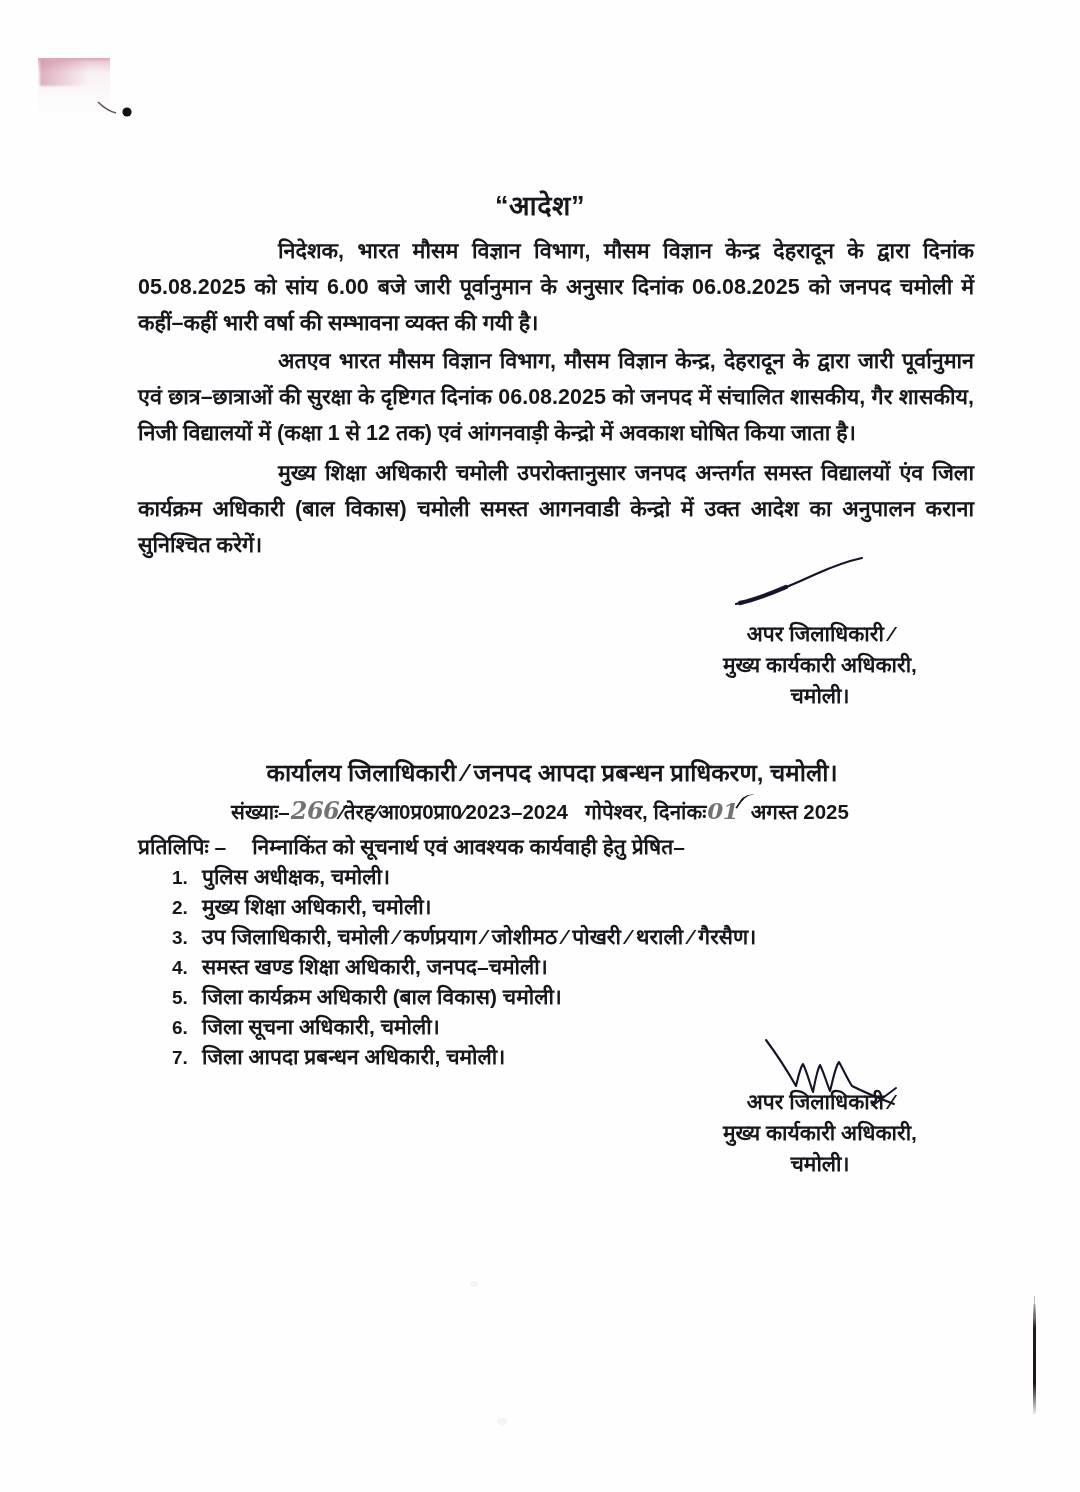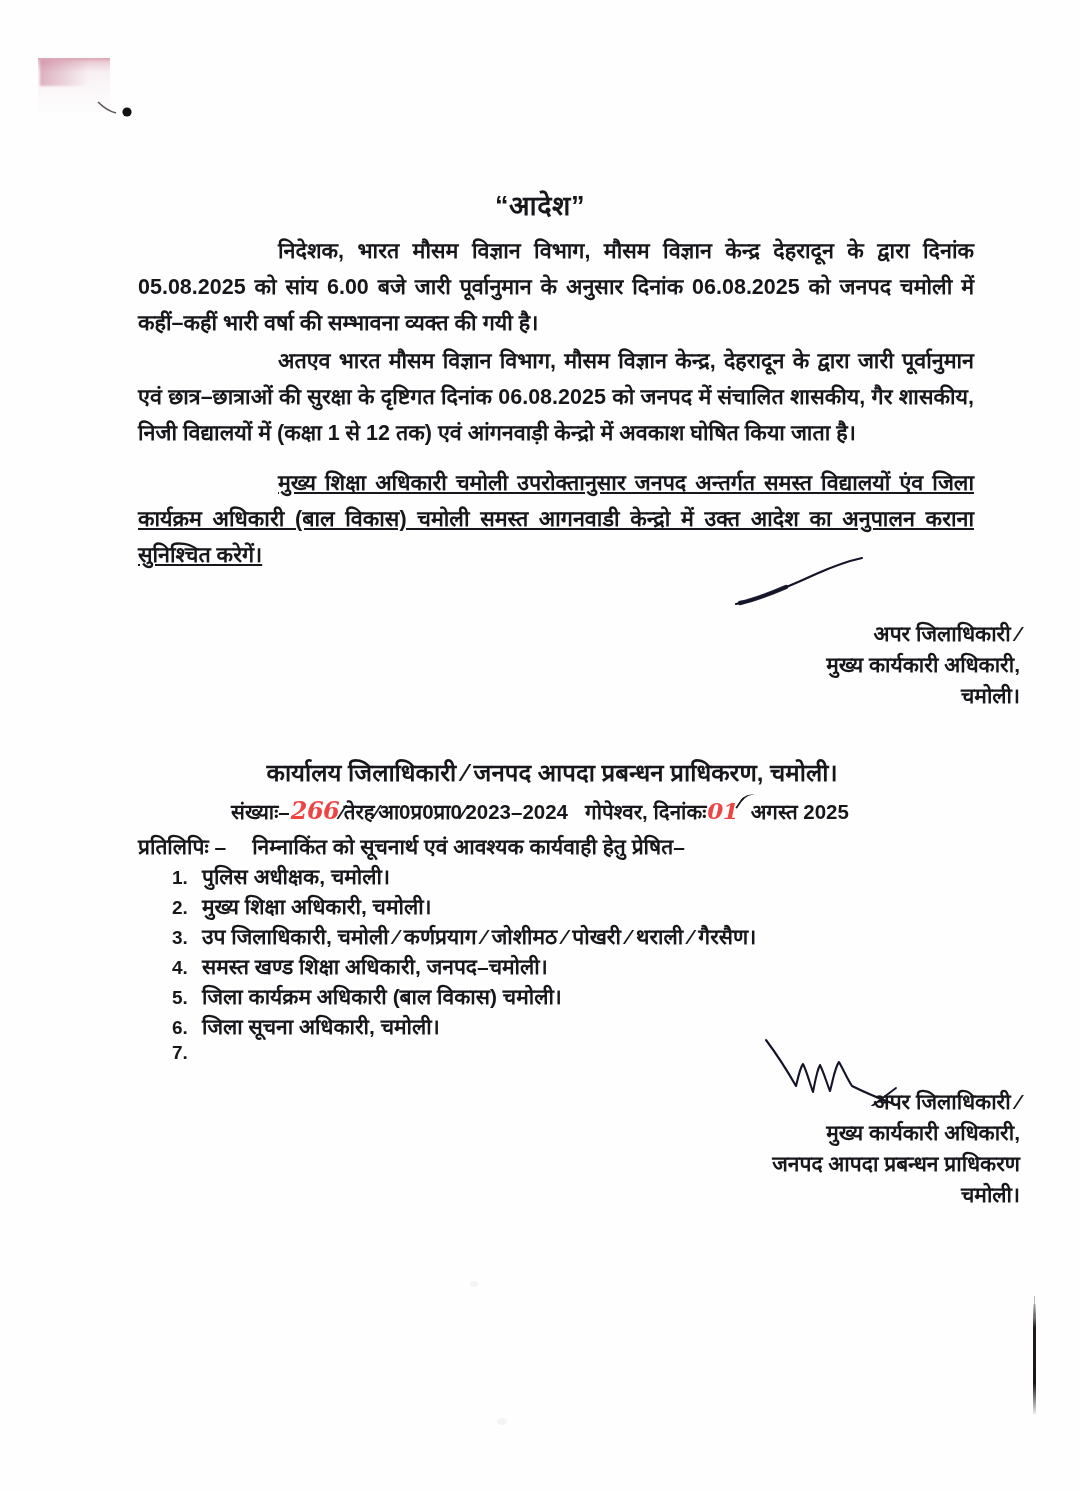--- a/index.html
+++ b/index.html
@@ -89,41 +89,41 @@
     font-size: 21.5px;
     line-height: 36px;
     text-align: justify;
     text-justify: inter-word;
     text-indent: 140px;
     font-weight: 600;
     margin: 0;
   }
   .para.p1 { top: 233px; }
   .para.p2 { top: 343px; }
-  .para.p3 { top: 465px; text-decoration: underline; }
+  .para.p3 { top: 455px; }
 
   
   .sig-block {
     position: absolute;
     text-align: center;
     font-size: 21px;
     line-height: 31px;
     font-weight: 600;
   }
   .sig-block.top {
     left: 620px;
     width: 400px;
     top: 618px;
   }
   .sig-block.bottom {
     left: 620px;
     width: 400px;
     top: 1086px;
   }
-  .sig-line { display: block; white-space: nowrap; text-align: right; }
+  .sig-line { display: block; white-space: nowrap; }
 
   .sig-mark-top {
     position: absolute;
     left: 730px;
     top: 556px;
     width: 160px;
     height: 54px;
   }
   .sig-mark-bottom {
     position: absolute;
@@ -150,21 +150,21 @@
     text-align: center;
     font-size: 20.5px;
     font-weight: 600;
     white-space: nowrap;
   }
   .hand {
     font-family: "DejaVu Serif", serif;
     font-weight: 700;
     font-style: italic;
     font-size: 24px;
-    color: #ef4444;
+    color: #737373;
     letter-spacing: -0.5px;
     padding: 0 1px;
   }
   .hand.date {
     font-size: 23px;
     position: relative;
   }
   .hand.date::after {
     content: "";
     position: absolute;
@@ -282,32 +282,32 @@
       <li>
         <span class="num">5.</span>
         <span>जिला कार्यक्रम अधिकारी (बाल विकास) चमोली।</span>
       </li>
       <li>
         <span class="num">6.</span>
         <span>जिला सूचना अधिकारी, चमोली।</span>
       </li>
       <li>
         <span class="num">7.</span>
+        <span>जिला आपदा प्रबन्धन अधिकारी, चमोली।</span>
       </li>
     </ol>
 
     <svg class="sig-mark-bottom" viewBox="0 0 150 72">
       <path d="M6 6 C18 22, 28 38, 36 52 C38 44, 40 34, 43 30 C47 38, 50 50, 53 58
                C55 48, 57 36, 60 31 C64 39, 67 50, 70 57
                C73 46, 75 33, 79 28 C84 37, 88 46, 92 52
                C104 58, 118 64, 134 70" stroke="#141428" stroke-width="2.1" fill="none" stroke-linecap="round" stroke-linejoin="round"></path>
       <path d="M112 72 C120 66, 128 60, 136 54" stroke="#141428" stroke-width="1.9" fill="none" stroke-linecap="round"></path>
     </svg>
 
     <div class="sig-block bottom">
       <span class="sig-line">अपर जिलाधिकारी ⁄</span>
       <span class="sig-line">मुख्य कार्यकारी अधिकारी,</span>
-      <span class="sig-line">जनपद आपदा प्रबन्धन प्राधिकरण</span>
       <span class="sig-line">चमोली।</span>
     </div>
 
   </div>
 </div>
 
 </body></html>

